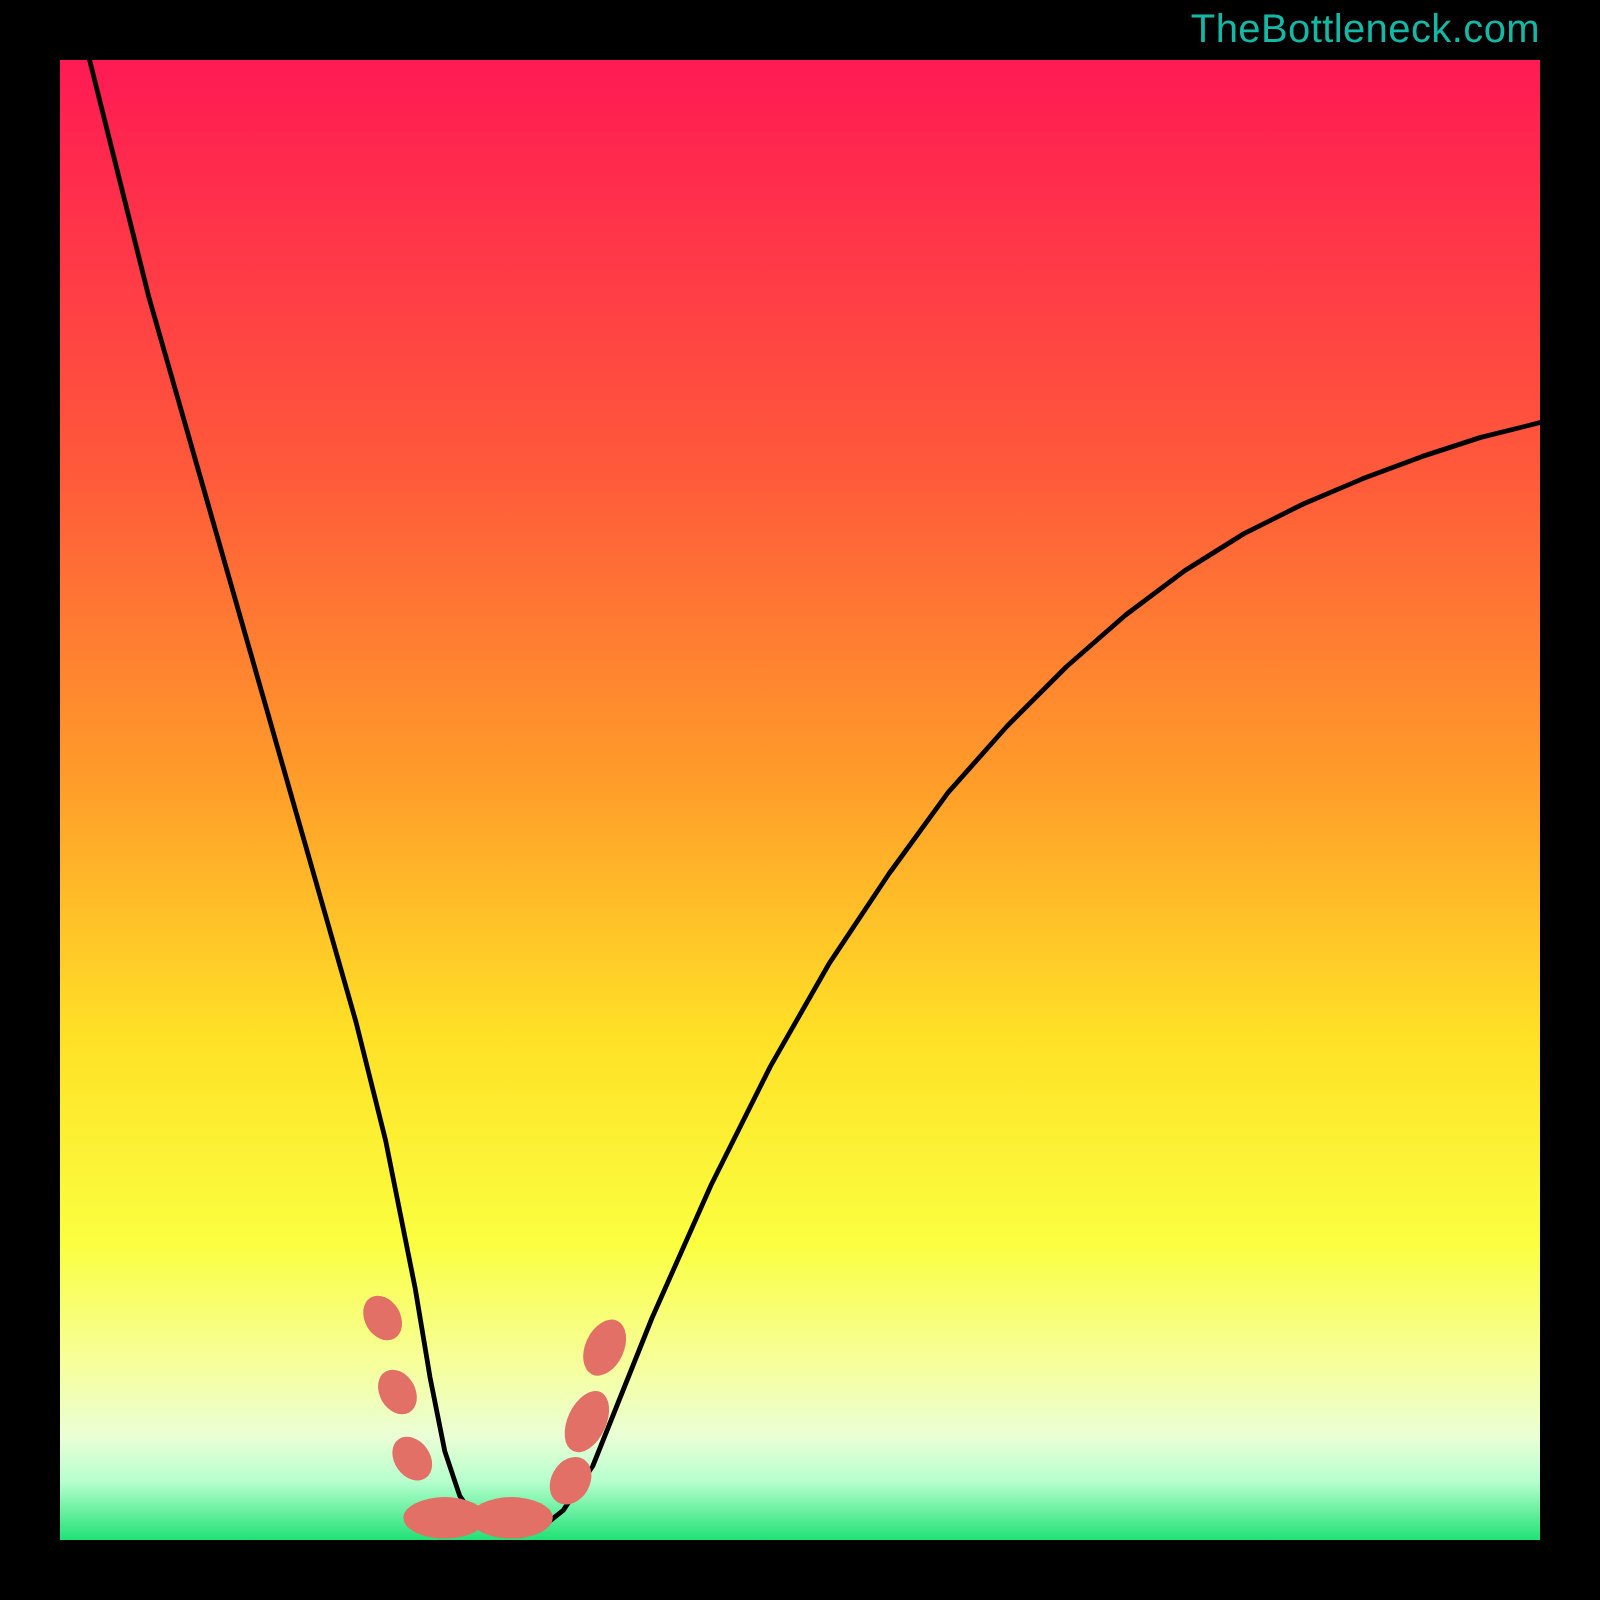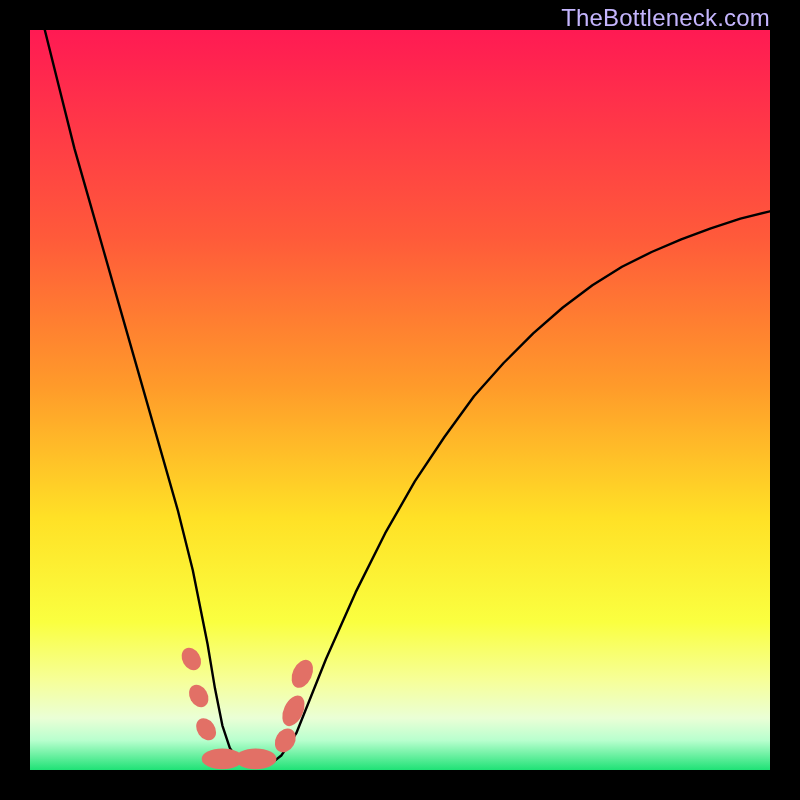--- a/index.html
+++ b/index.html
@@ -28,22 +28,22 @@
     overflow: hidden;
   }
   .rainbow-bg {
     position: absolute;
     inset: 0;
   }
   .watermark {
     position: absolute;
     top: 4px;
     right: 30px;
-    color: #c4b5fd;
-    font-size: 24px;
+    color: #14b8a6;
+    font-size: 20px;
     font-weight: 500;
     letter-spacing: 0.2px;
   }
   svg.curve-layer {
     position: absolute;
     inset: 0;
     width: 740px;
     height: 740px;
   }
 </style>

